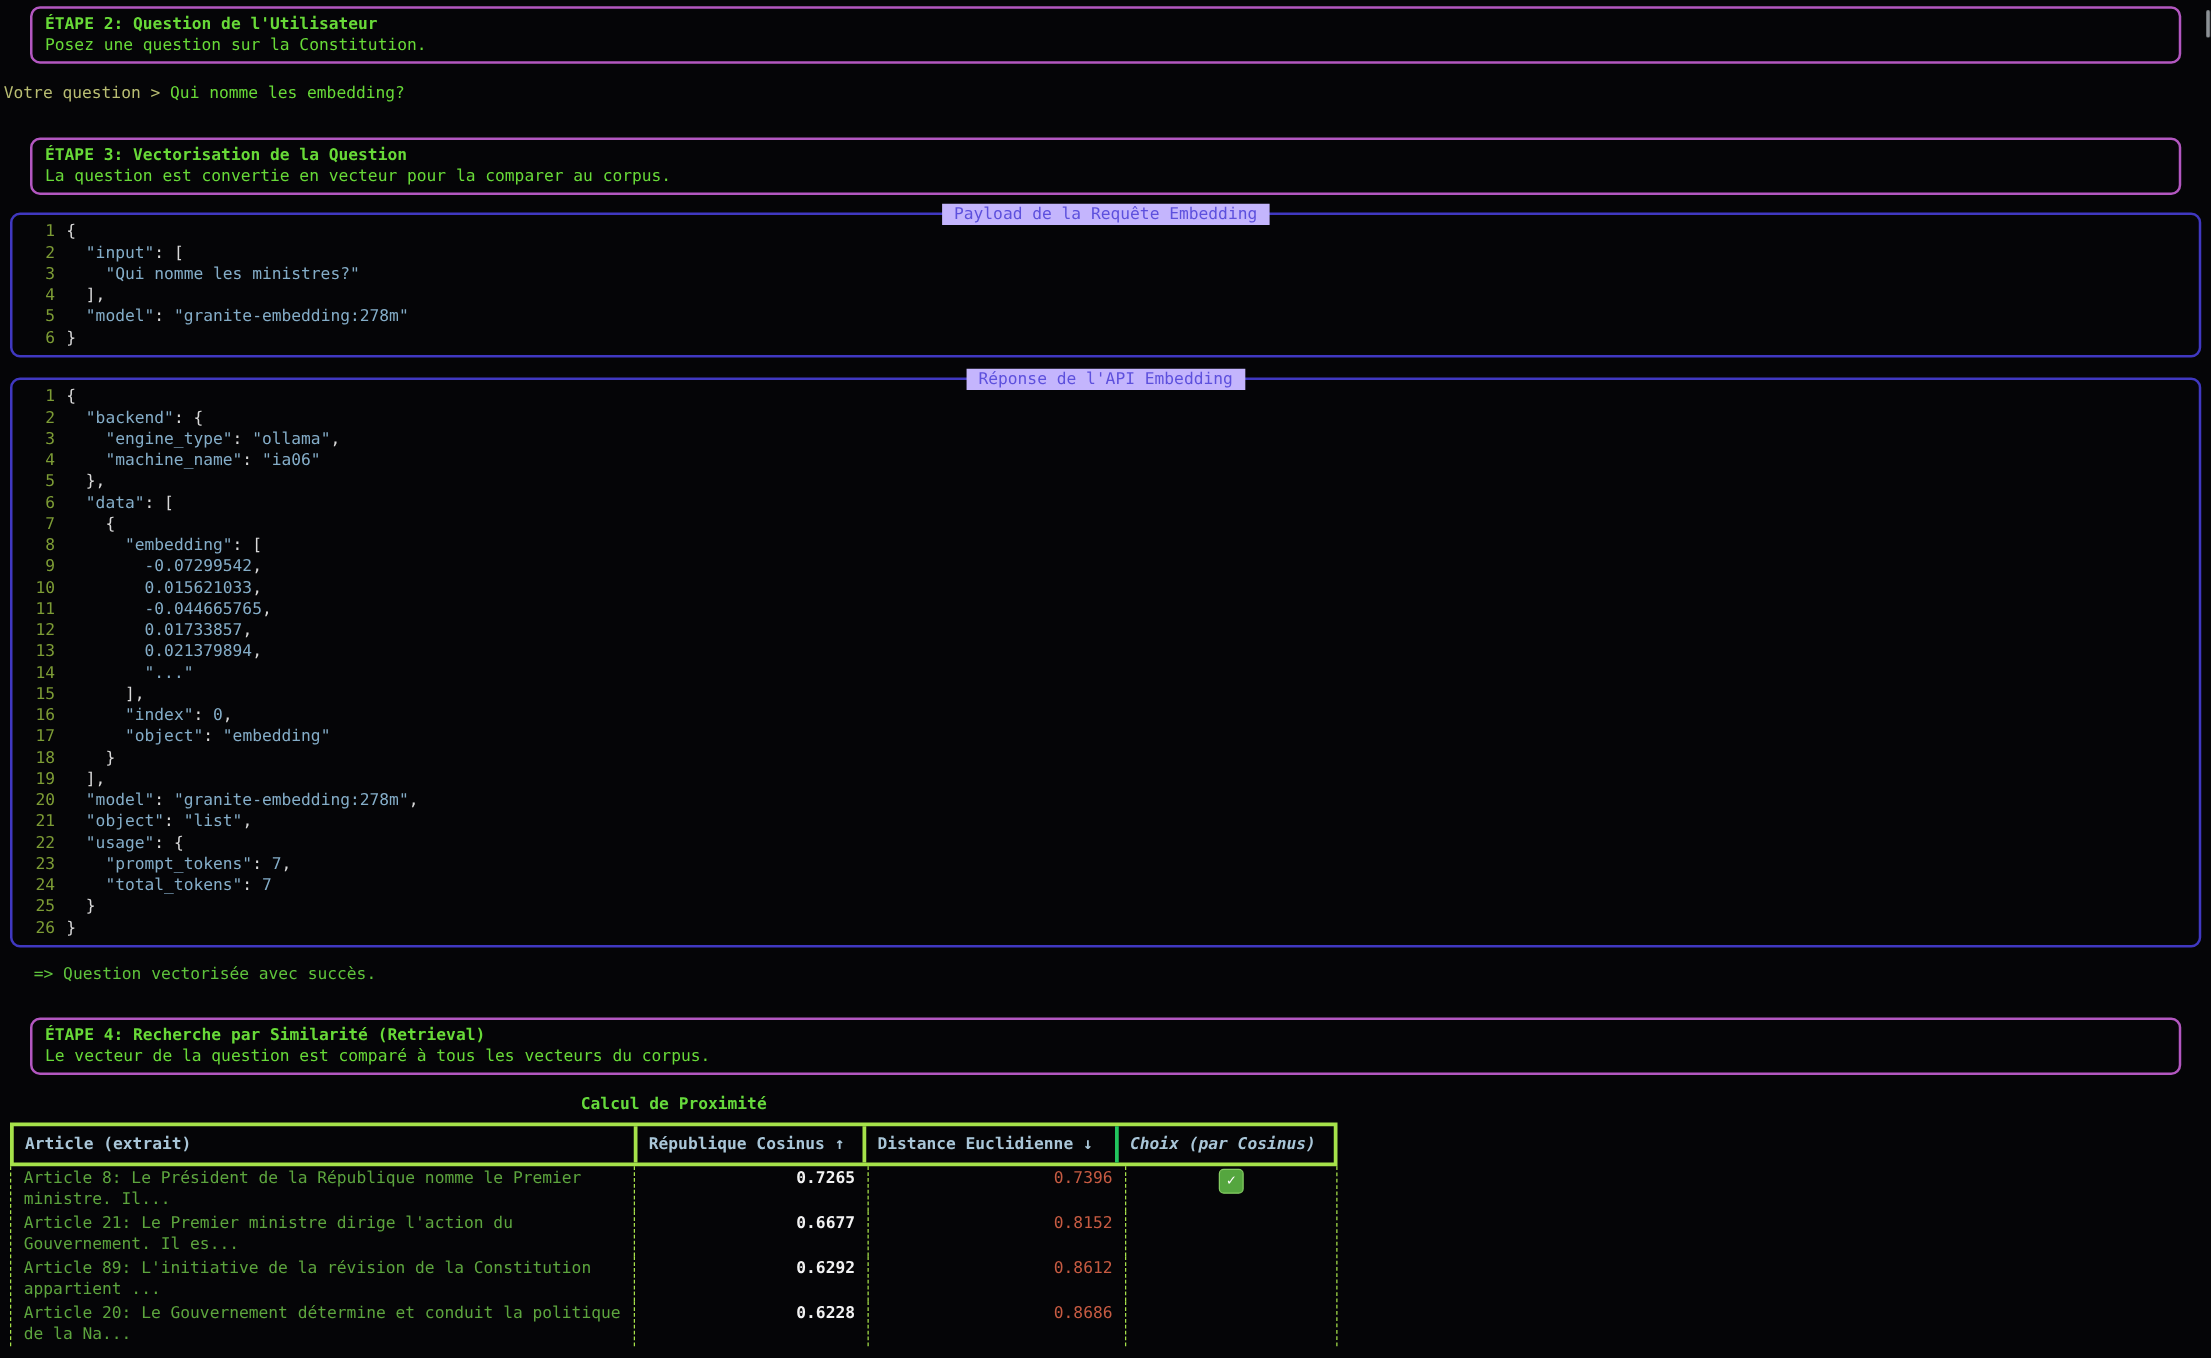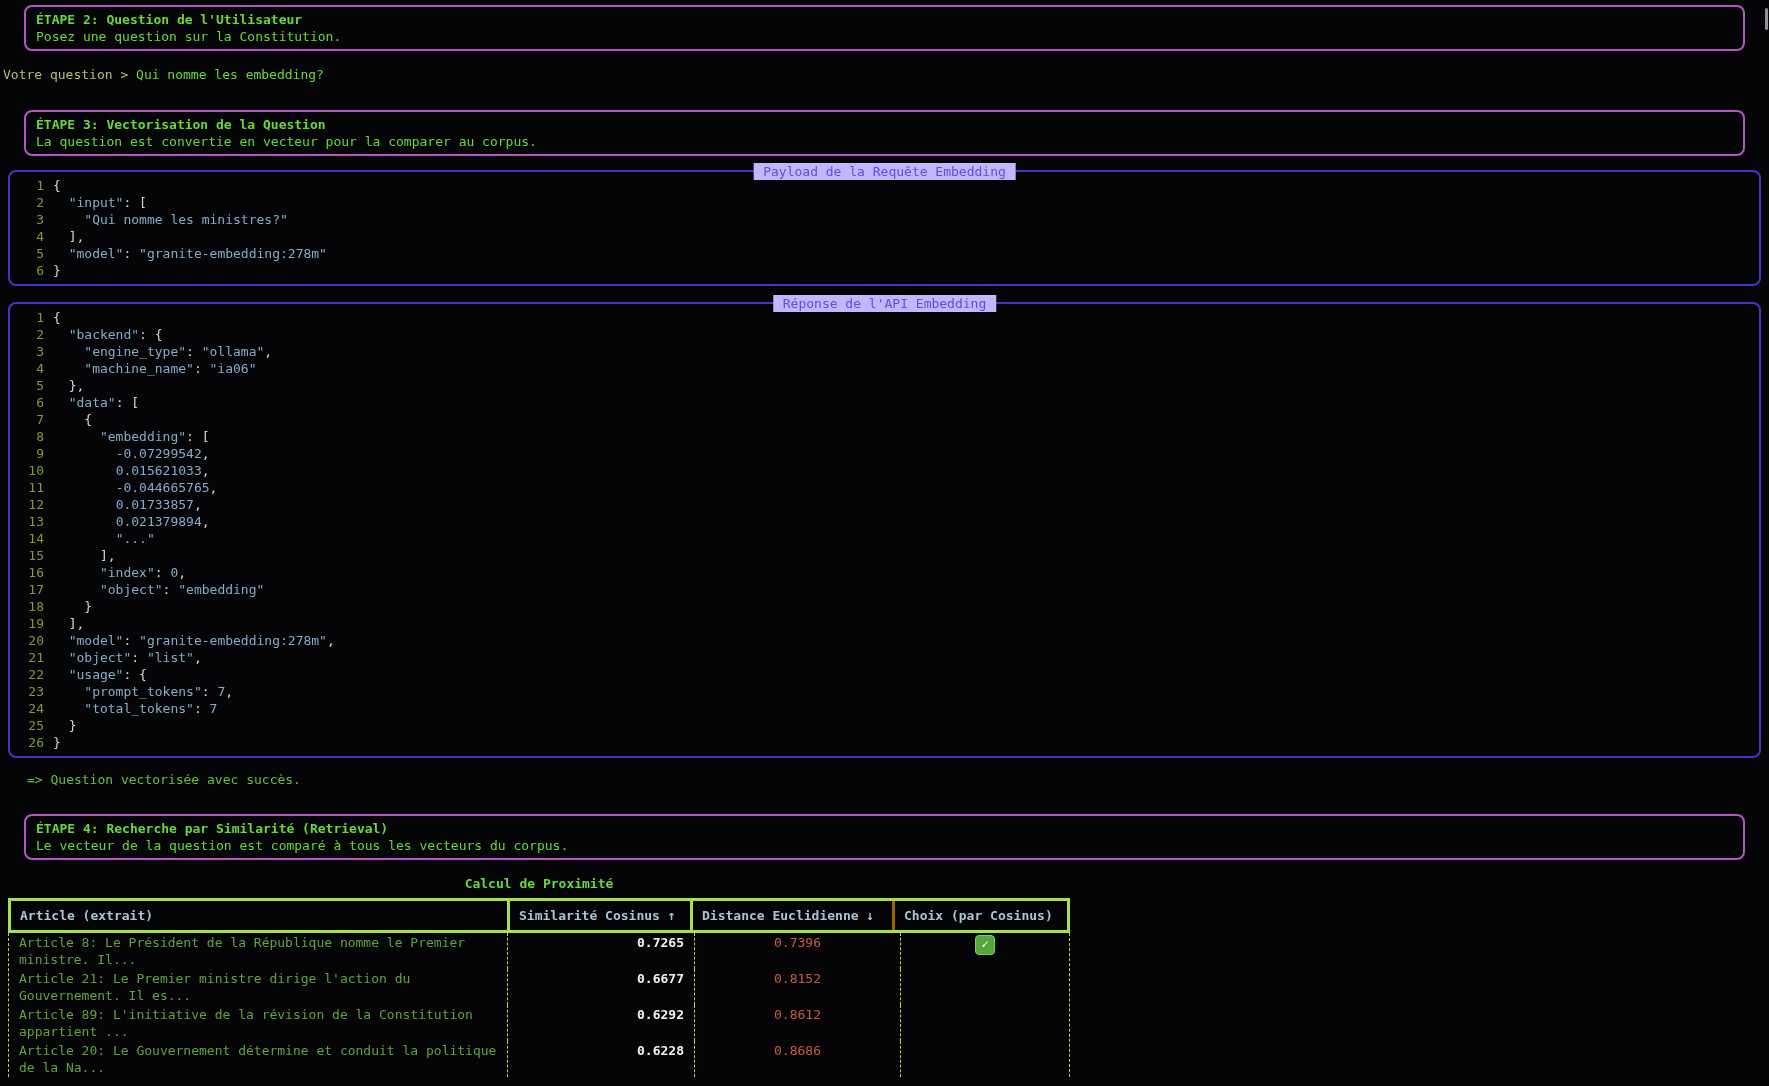--- a/index.html
+++ b/index.html
@@ -27,27 +27,27 @@
   .ct{color:#d9d9d9;}
   .tok{color:#84adc8;}
   .success{color:#5fc33c;margin:13px 0 0 27px;white-space:pre;}
   .table-title{width:1062px;margin:15px 0 0 8px;text-align:center;color:#66da3c;font-weight:bold;}
   .dtable{margin:6px 0 0 8px;width:1062px;}
   .thead{display:flex;border:3px solid #a6e24a;font-weight:bold;color:#a9c6d8;}
   .th{padding:6px 9px;white-space:pre;}
   .h1{flex:0 0 478px;}
   .h2{flex:0 0 162px;border-left:3px solid #a6e24a;}
   .h3{flex:0 0 181px;border-left:3px solid #a6e24a;}
-  .h4{flex:1;border-left:3px solid #a16207;}
+  .h4{flex:1;border-left:3px solid #22c55e;font-style:italic;}
   .tbody{border-left:1px dashed #a6e24a;border-right:1px dashed #a6e24a;}
   .trow{display:flex;}
   .tc{padding:1px 10px;}
   .c1{flex:0 0 478px;color:#5da53e;}
   .c2{flex:0 0 166px;border-left:1px dashed #a6e24a;text-align:right;color:#f2f2f2;font-weight:bold;}
-  .c3{flex:0 0 185px;border-left:1px dashed #a6e24a;text-align:center;color:#c75b42;}
+  .c3{flex:0 0 185px;border-left:1px dashed #a6e24a;text-align:right;color:#c75b42;}
   .c4{flex:1;border-left:1px dashed #a6e24a;text-align:center;}
   .check{display:inline-block;width:18px;height:18px;margin-top:1px;background:#55a63f;border:1px solid #84cc62;border-radius:4px;color:#ffffff;font-weight:bold;line-height:17px;font-size:12px;text-align:center;}
   .scroll-sliver{position:fixed;right:1px;top:8px;width:3px;height:22px;background:#8d9296;border-radius:2px;}
 </style>
 </head>
 <body>
 
 <main>
 
   <section id="p2" class="panel">
@@ -111,21 +111,21 @@
   <section id="p4" class="panel">
     <div class="ptitle">ÉTAPE 4: Recherche par Similarité (Retrieval)</div>
     <div class="pbody">Le vecteur de la question est comparé à tous les vecteurs du corpus.</div>
   </section>
 
   <div class="table-title">Calcul de Proximité</div>
 
   <div class="dtable">
     <div class="thead">
       <div class="th h1">Article (extrait)</div>
-      <div class="th h2">Similarité Cosinus ↑</div>
+      <div class="th h2">République Cosinus ↑</div>
       <div class="th h3">Distance Euclidienne ↓</div>
       <div class="th h4">Choix (par Cosinus)</div>
     </div>
     <div class="tbody">
         <div class="trow">
           <div class="tc c1">Article 8: Le Président de la République nomme le Premier ministre. Il...</div>
           <div class="tc c2">0.7265</div>
           <div class="tc c3">0.7396</div>
           <div class="tc c4"><span class="check">✓</span></div>
         </div>

